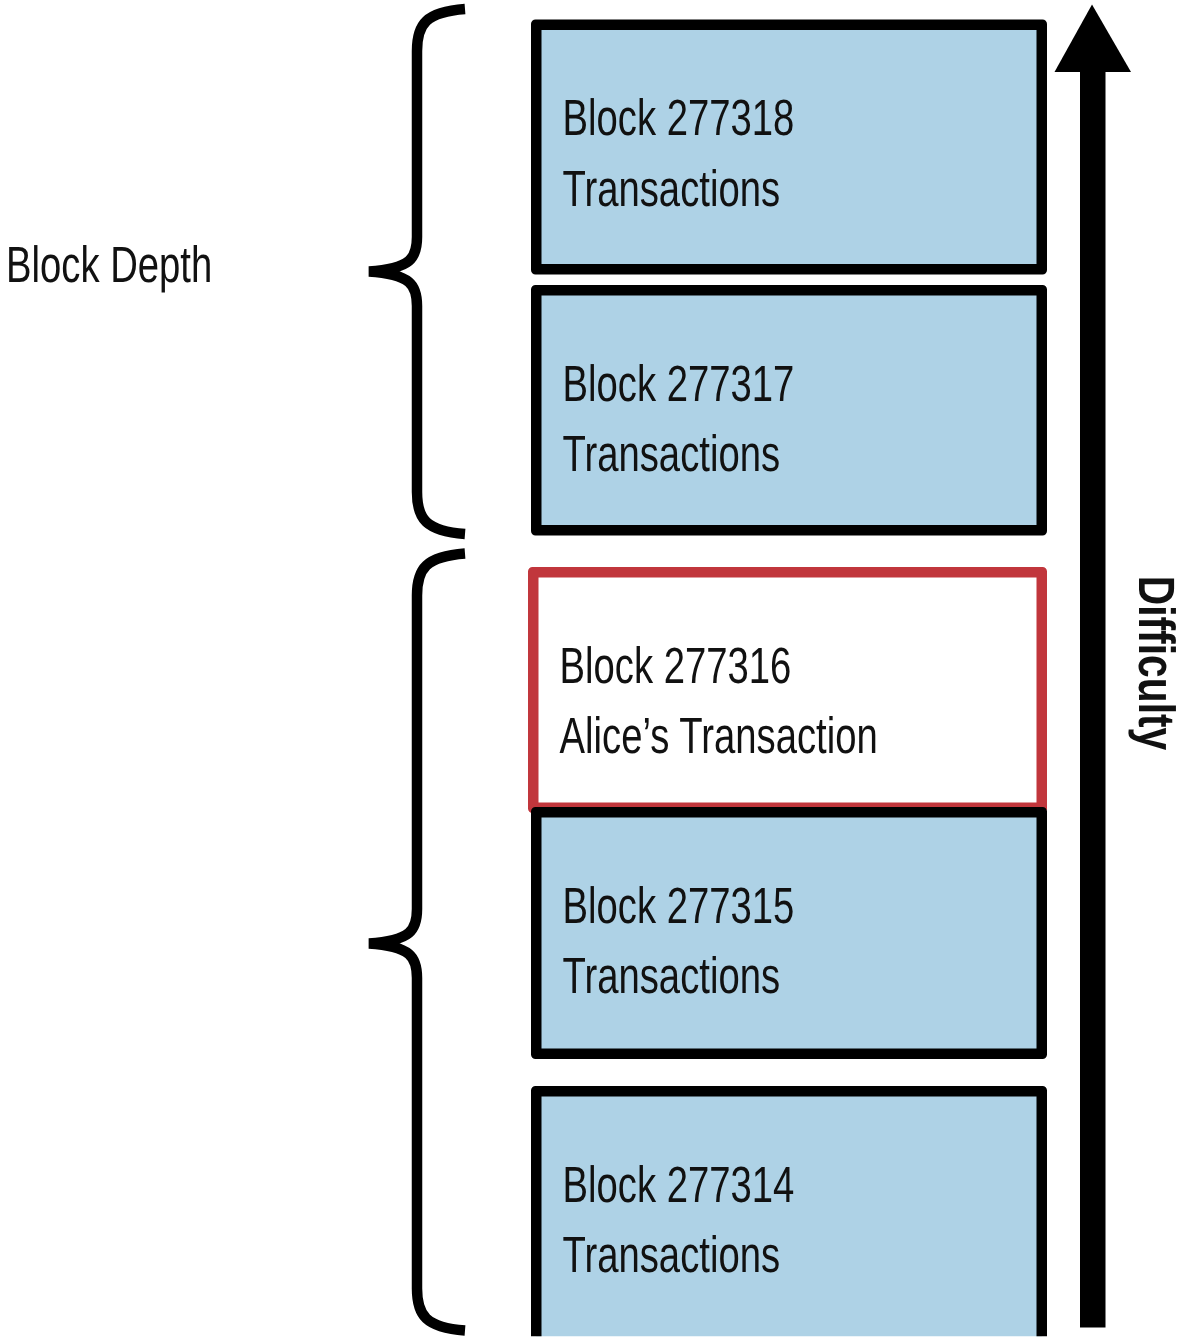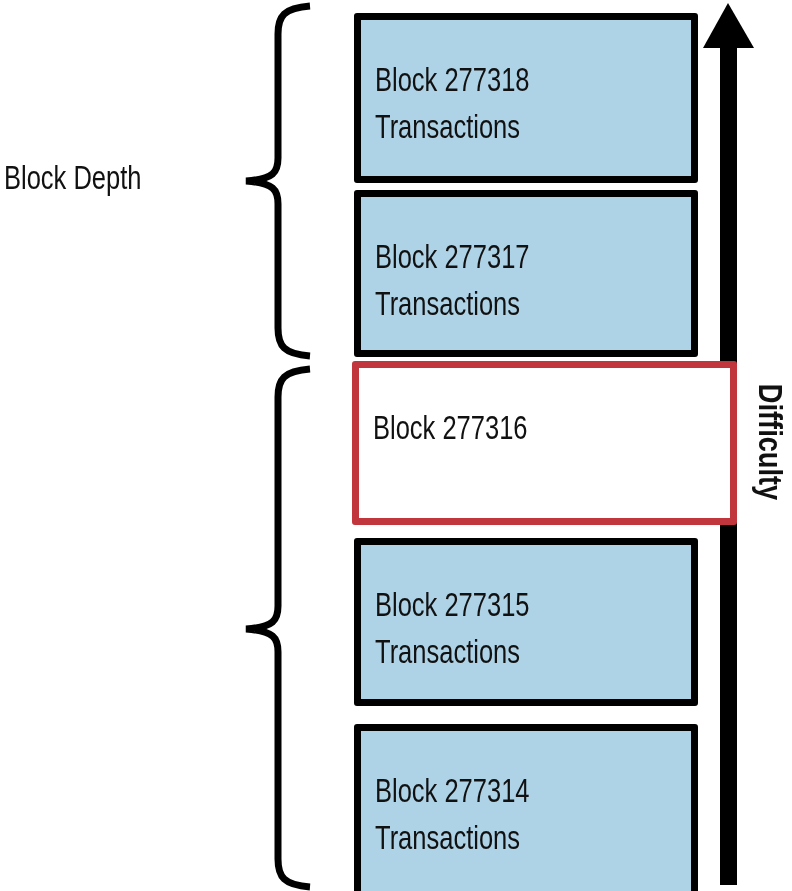--- a/index.html
+++ b/index.html
@@ -79,22 +79,23 @@
   <div class="block" style="top:13px; height:170px">
     <div class="bline"><span class="cond">Block 277318</span></div>
     <div class="bline"><span class="cond">Transactions</span></div>
   </div>
 
   <div class="block" style="top:190px; height:167px">
     <div class="bline"><span class="cond">Block 277317</span></div>
     <div class="bline"><span class="cond">Transactions</span></div>
   </div>
 
-  <div class="block highlight" style="top:361px; height:164px; left:352px; width:385px">
+  <div class="block highlight" style="top:378px; height:164px; left:352px; width:346px">
     <div class="bline"><span class="cond">Block 277316</span></div>
+    <div class="bline"><span class="cond">Alice’s Transaction</span></div>
   </div>
 
   <div class="block" style="top:538px; height:168px">
     <div class="bline"><span class="cond">Block 277315</span></div>
     <div class="bline"><span class="cond">Transactions</span></div>
   </div>
 
   <div class="block" style="top:724px; height:212px">
     <div class="bline"><span class="cond">Block 277314</span></div>
     <div class="bline"><span class="cond">Transactions</span></div>

